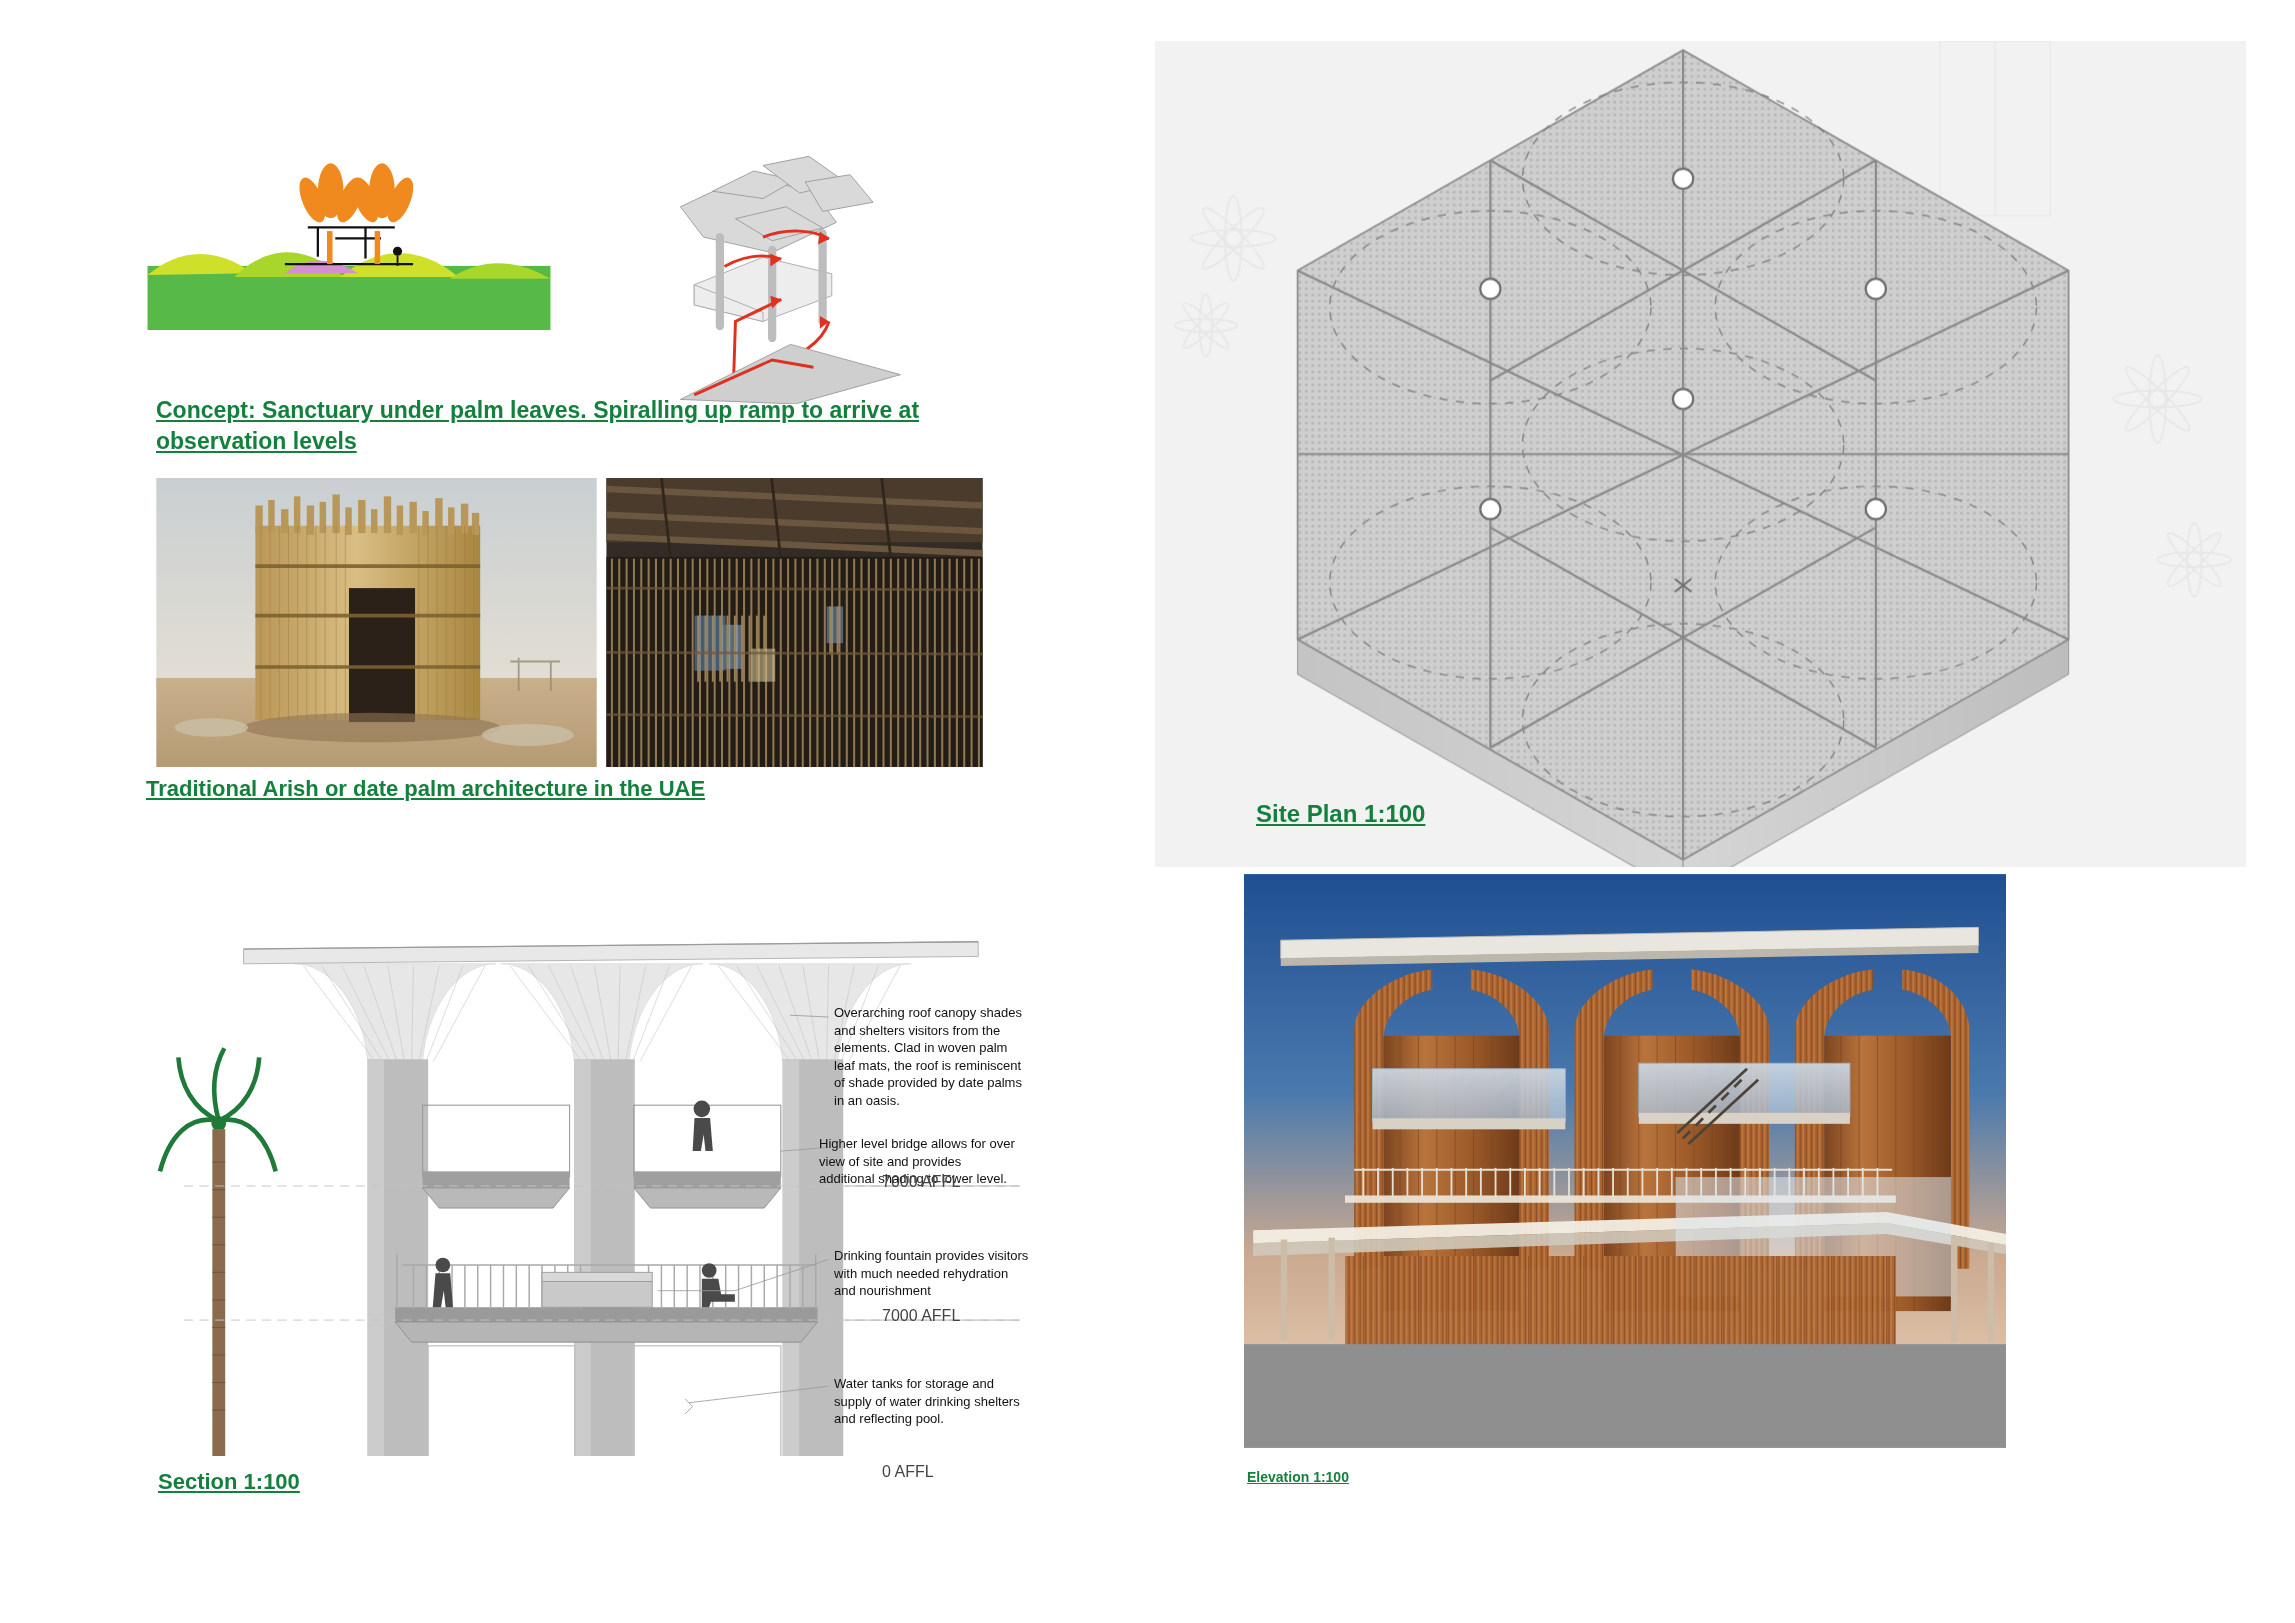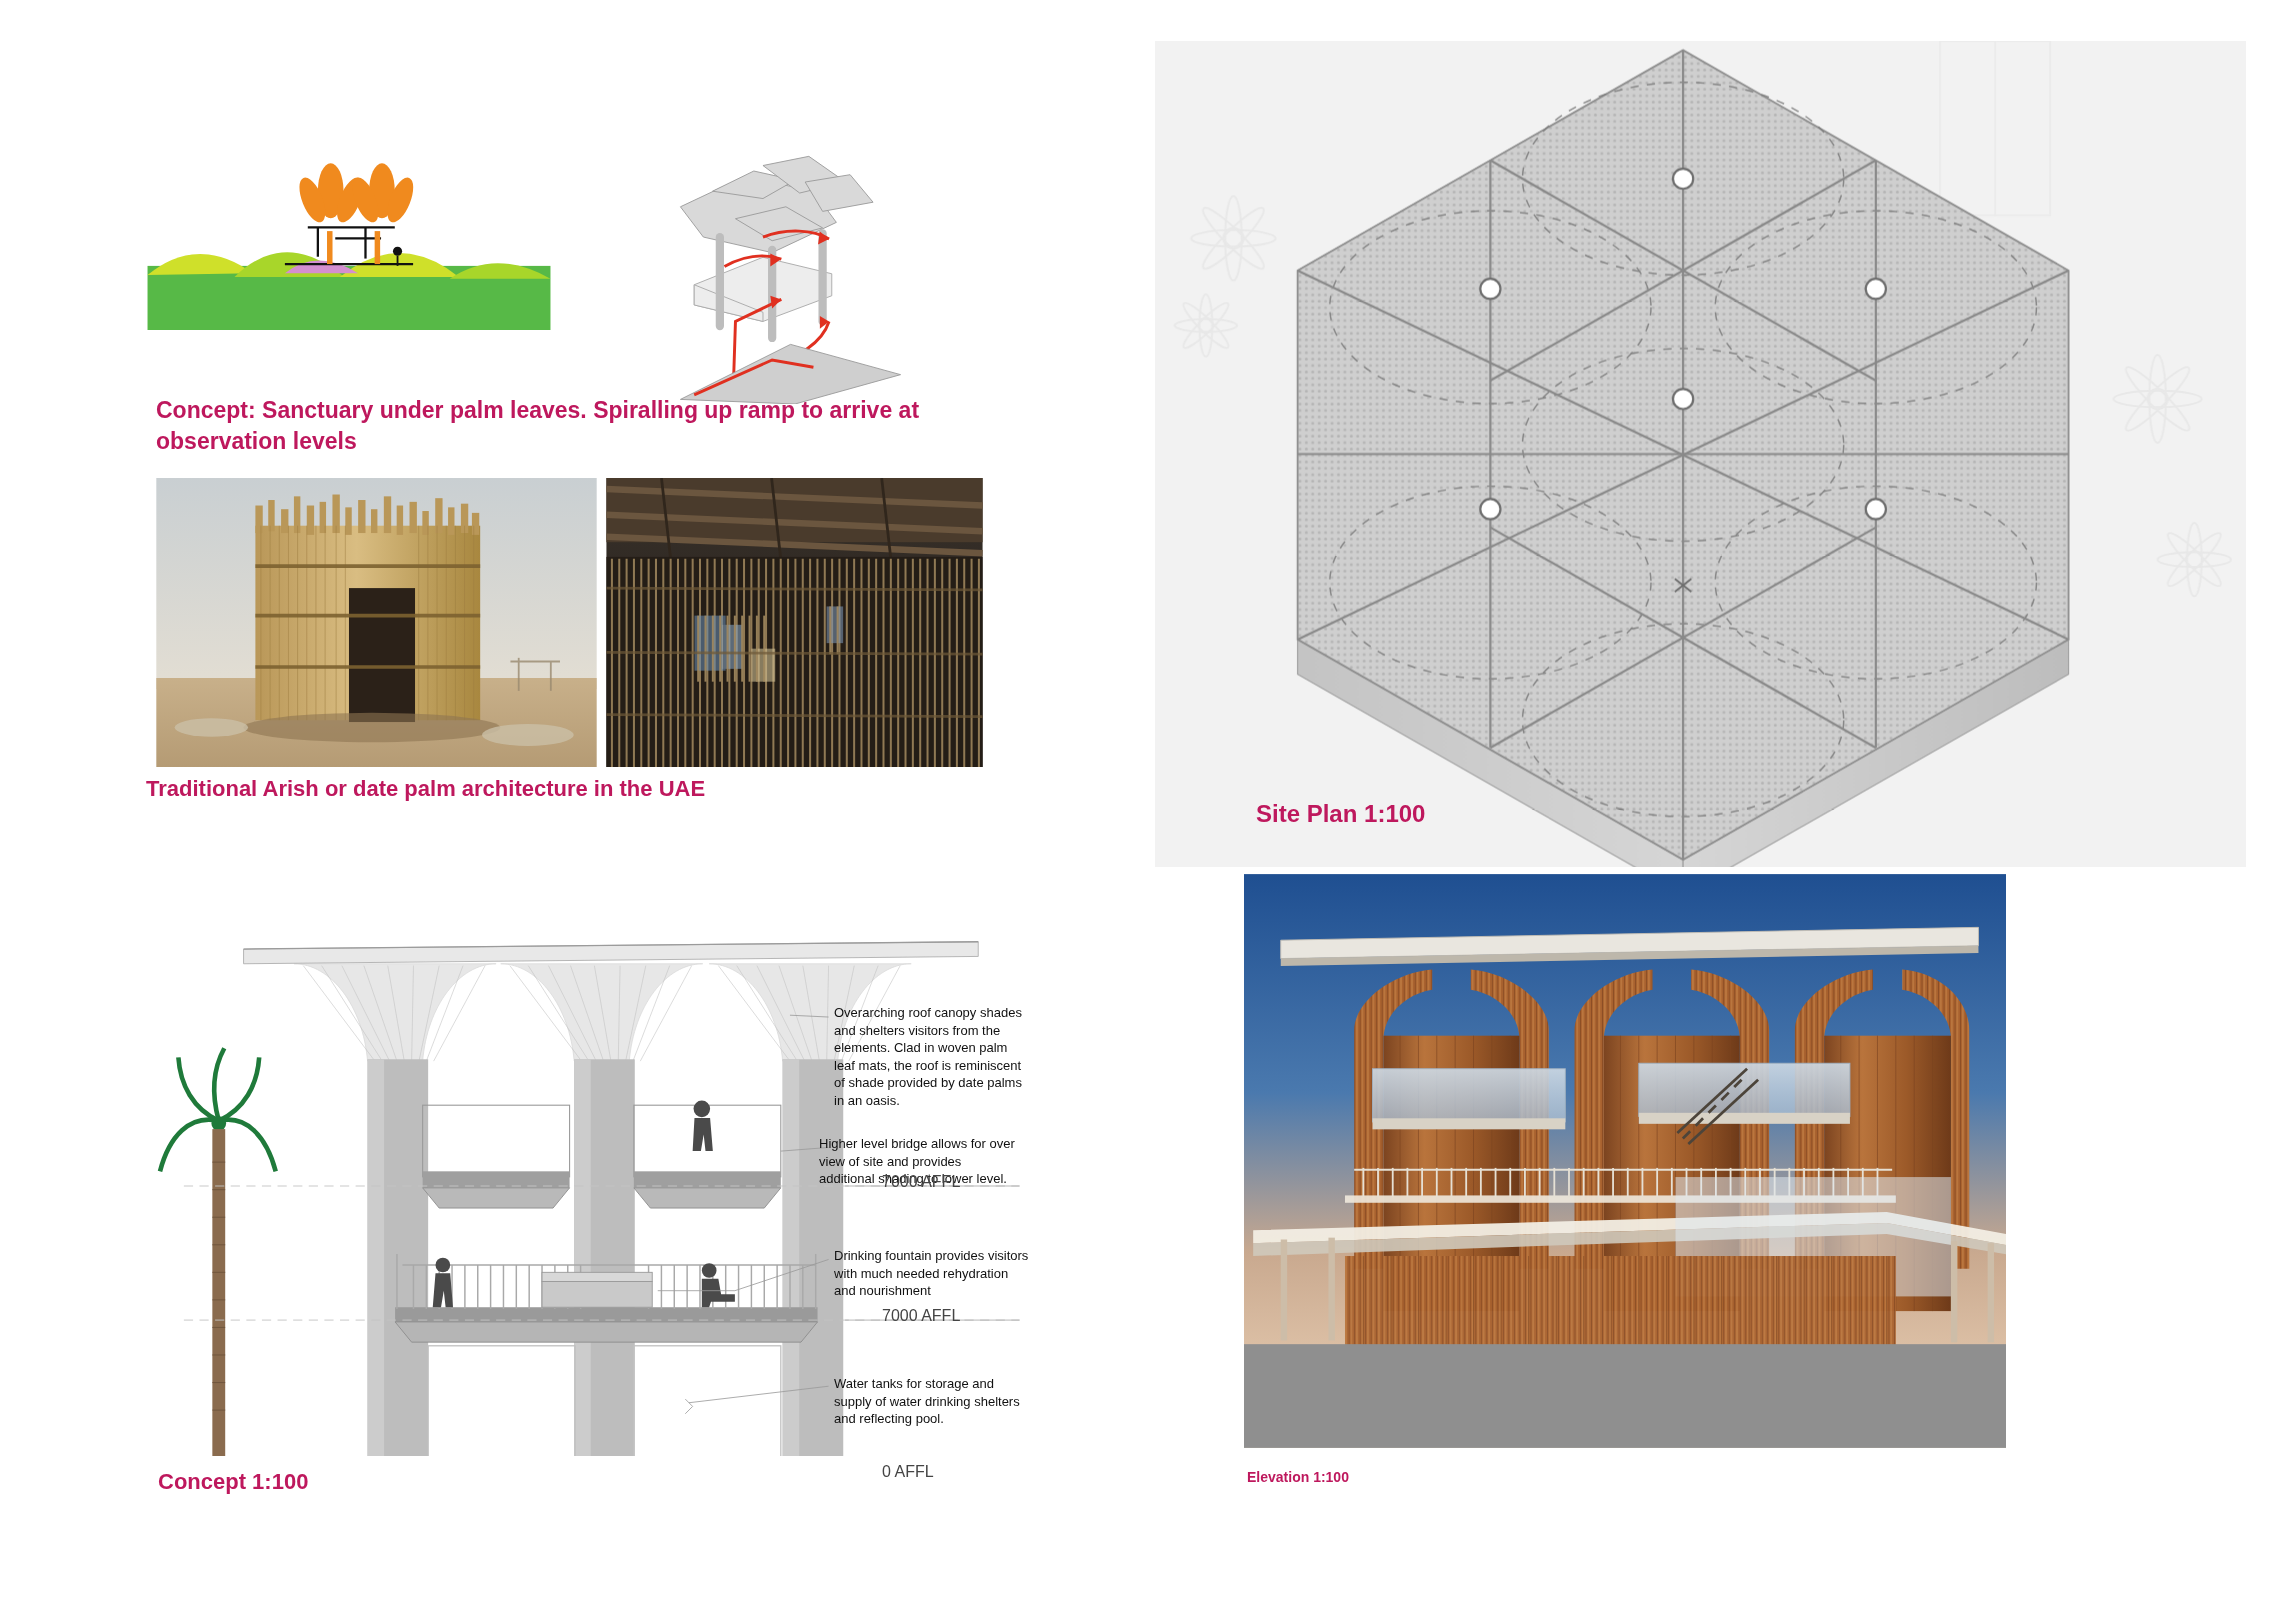--- a/index.html
+++ b/index.html
@@ -1,18 +1,18 @@
 <!DOCTYPE html>
 <html style="font-size:14.7px"><head>
 <meta charset="utf-8">
 <style>
   html,body{margin:0;padding:0;background:#ffffff;}
   body{width:2296px;height:1624px;position:relative;font-family:"Liberation Sans",sans-serif;overflow:hidden;}
   .panel{position:absolute;}
-  .cap{font-weight:bold;color:#be185d;}
+  .cap{font-weight:bold;color:#15803d;text-decoration:underline;}
 
   
   #concept-diagrams{left:147px;top:138px;width:808px;height:266px;}
   #landscape-diagram{position:absolute;left:0;top:18.4px;width:404px;height:174px;}
   #axo-diagram{position:absolute;left:478px;top:0;width:331px;height:266px;}
 
   #concept-caption{left:156px;top:395px;width:845px;font-size:23px;line-height:1.35;}
 
   #photo-row{left:156px;top:478px;width:826px;height:289px;}
   .photo{position:absolute;top:0;height:289px;overflow:hidden;}
@@ -612,21 +612,21 @@
   <div class="annot" style="left:687px;top:99px;">Overarching roof canopy shades and shelters visitors from the elements. Clad in woven palm leaf mats, the roof is reminiscent of shade provided by date palms in an oasis.</div>
   <div class="annot" style="left:672px;top:230px;">Higher level bridge allows for over view of site and provides additional shading to lower level.</div>
   <div class="annot" style="left:687px;top:342px;">Drinking fountain provides visitors with much needed rehydration and nourishment</div>
   <div class="annot" style="left:687px;top:470px;">Water tanks for storage and supply of water drinking shelters and reflecting pool.</div>
 
   <div class="lvl" style="left:735px;top:268px;">7000 AFFL</div>
   <div class="lvl" style="left:735px;top:402px;">7000 AFFL</div>
   <div class="lvl" style="left:735px;top:558px;">0 AFFL</div>
 </div>
 
-<div class="panel cap" id="section-caption">Concept 1:100</div>
+<div class="panel cap" id="section-caption">Section 1:100</div>
 
 <div class="panel" id="elevation-panel">
   <svg width="762" height="574" viewBox="0 0 830 625">
     <defs>
       <linearGradient id="sky" x1="0" y1="0" x2="0" y2="1">
         <stop offset="0%" stop-color="#1f4f91"></stop>
         <stop offset="38%" stop-color="#4a79ae"></stop>
         <stop offset="66%" stop-color="#c9a98f"></stop>
         <stop offset="100%" stop-color="#efd6bb"></stop>
       </linearGradient>

